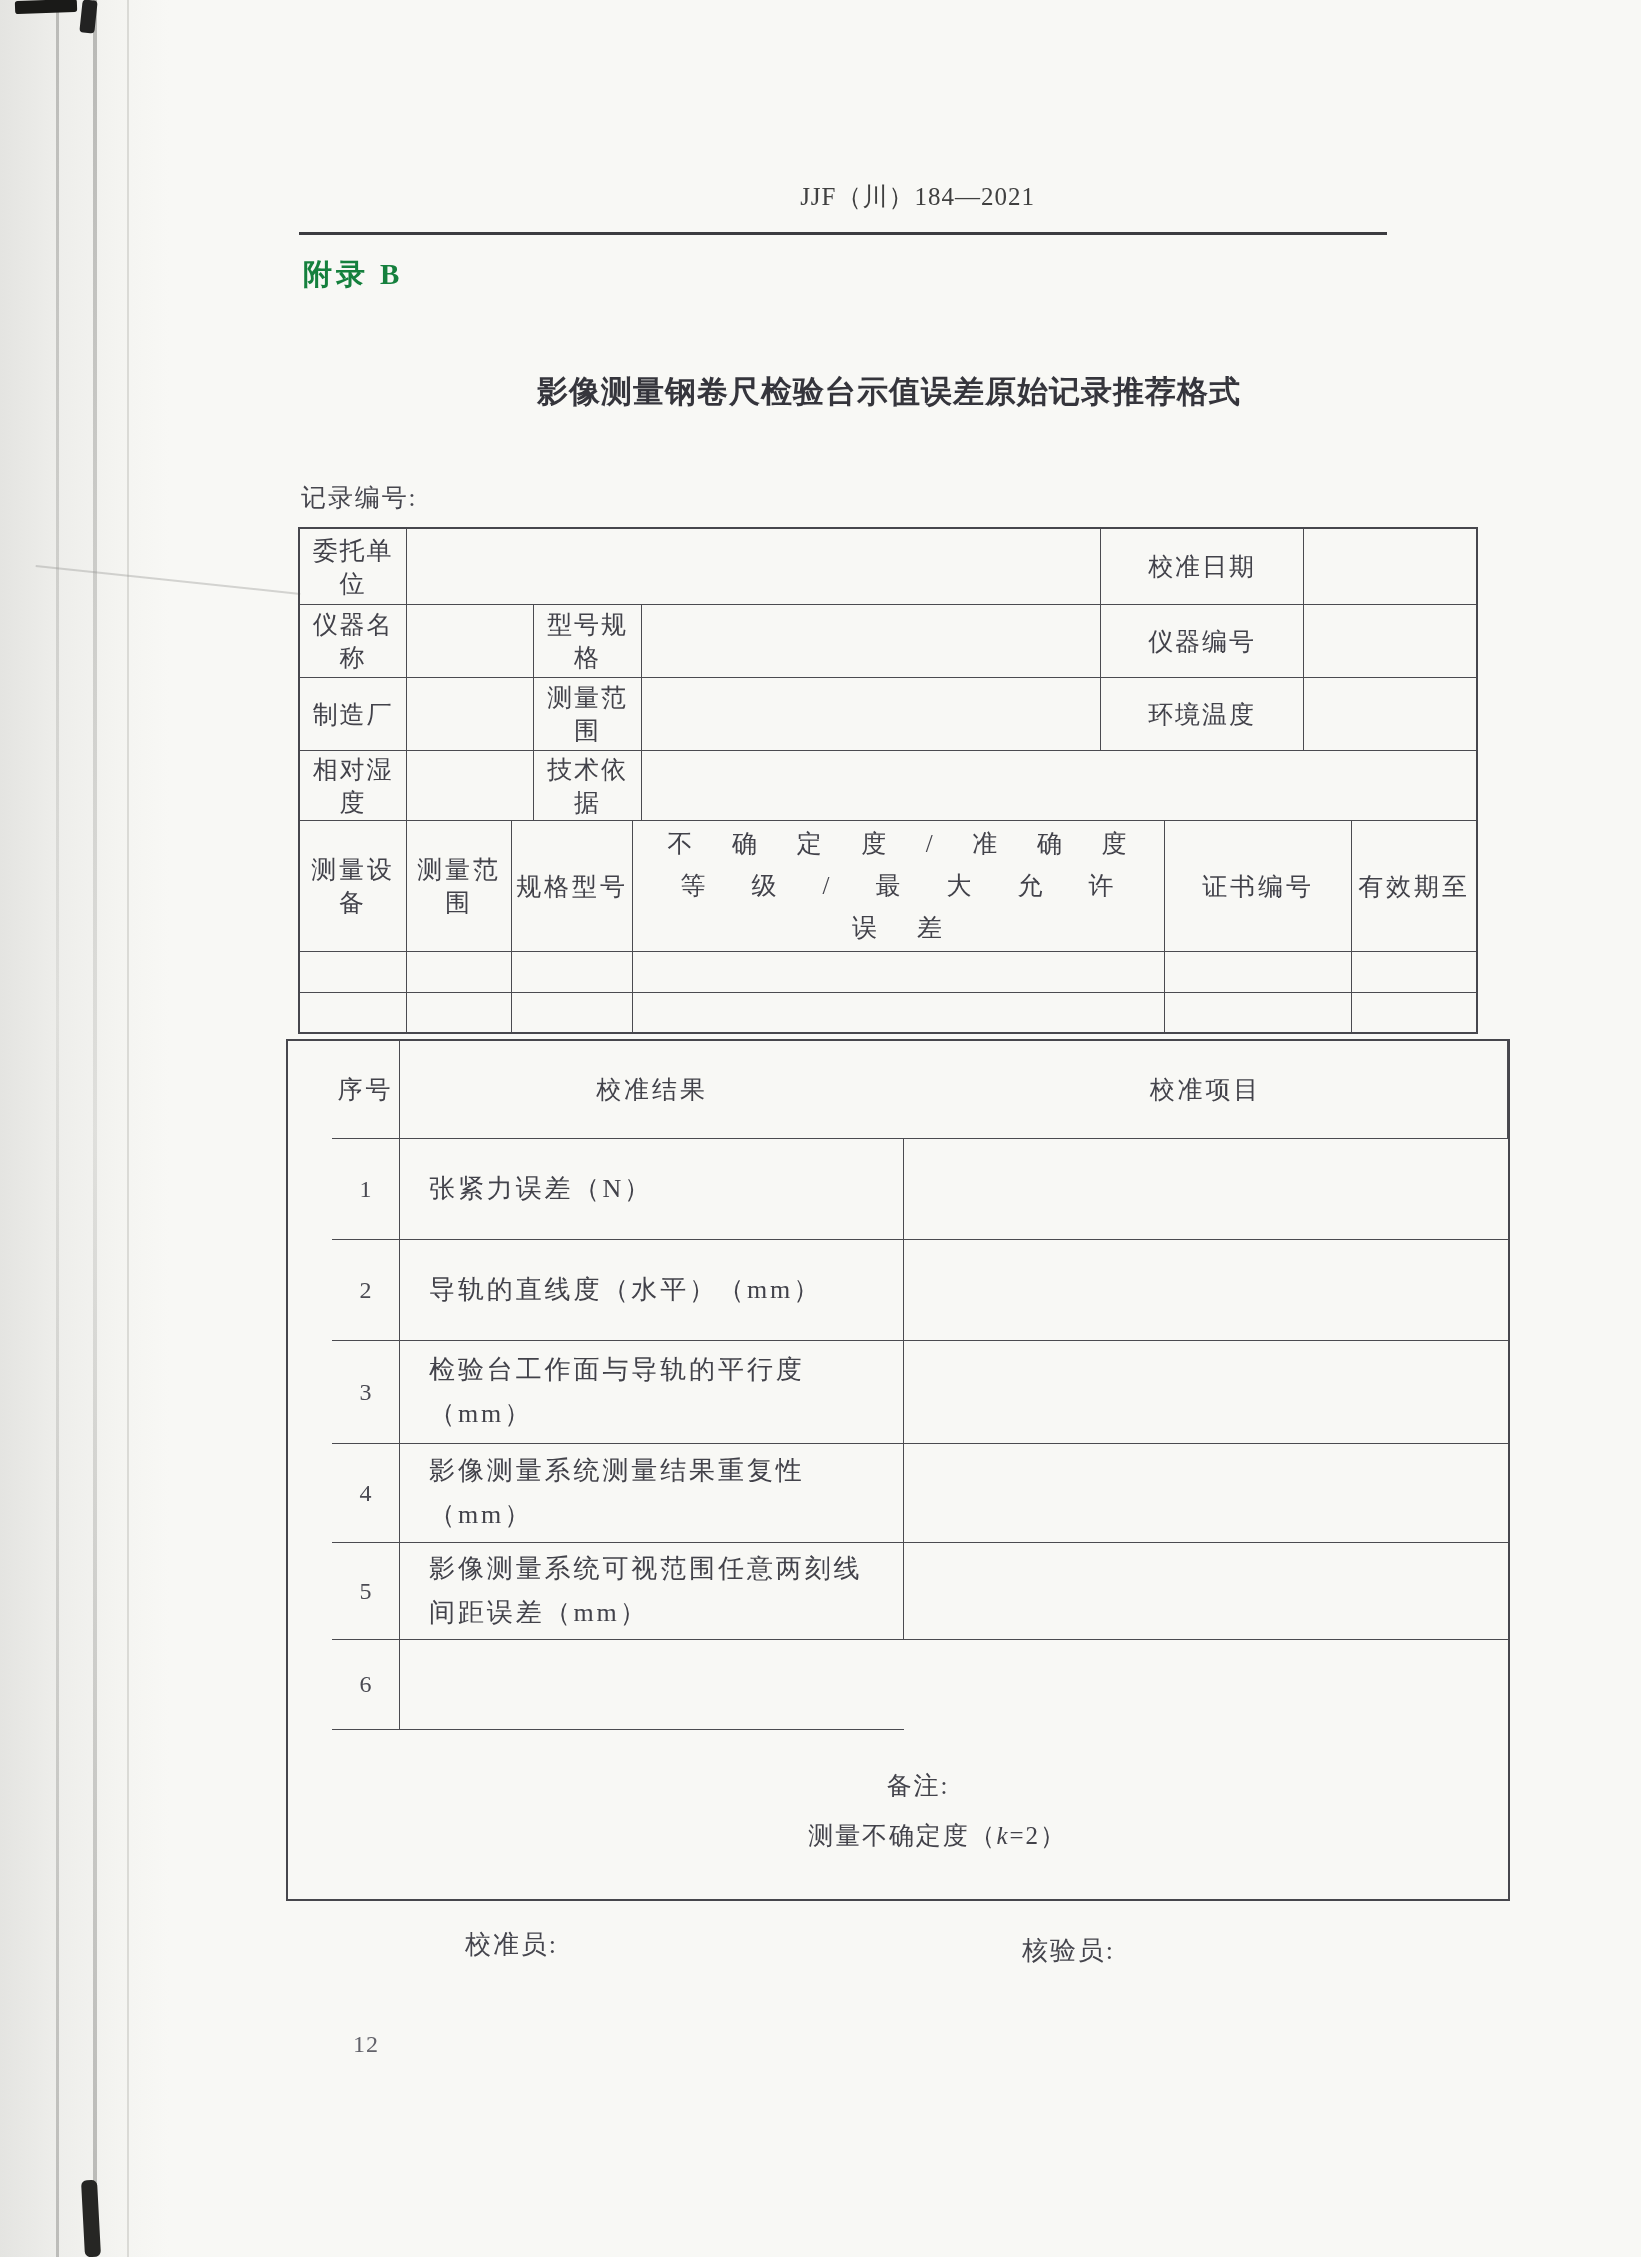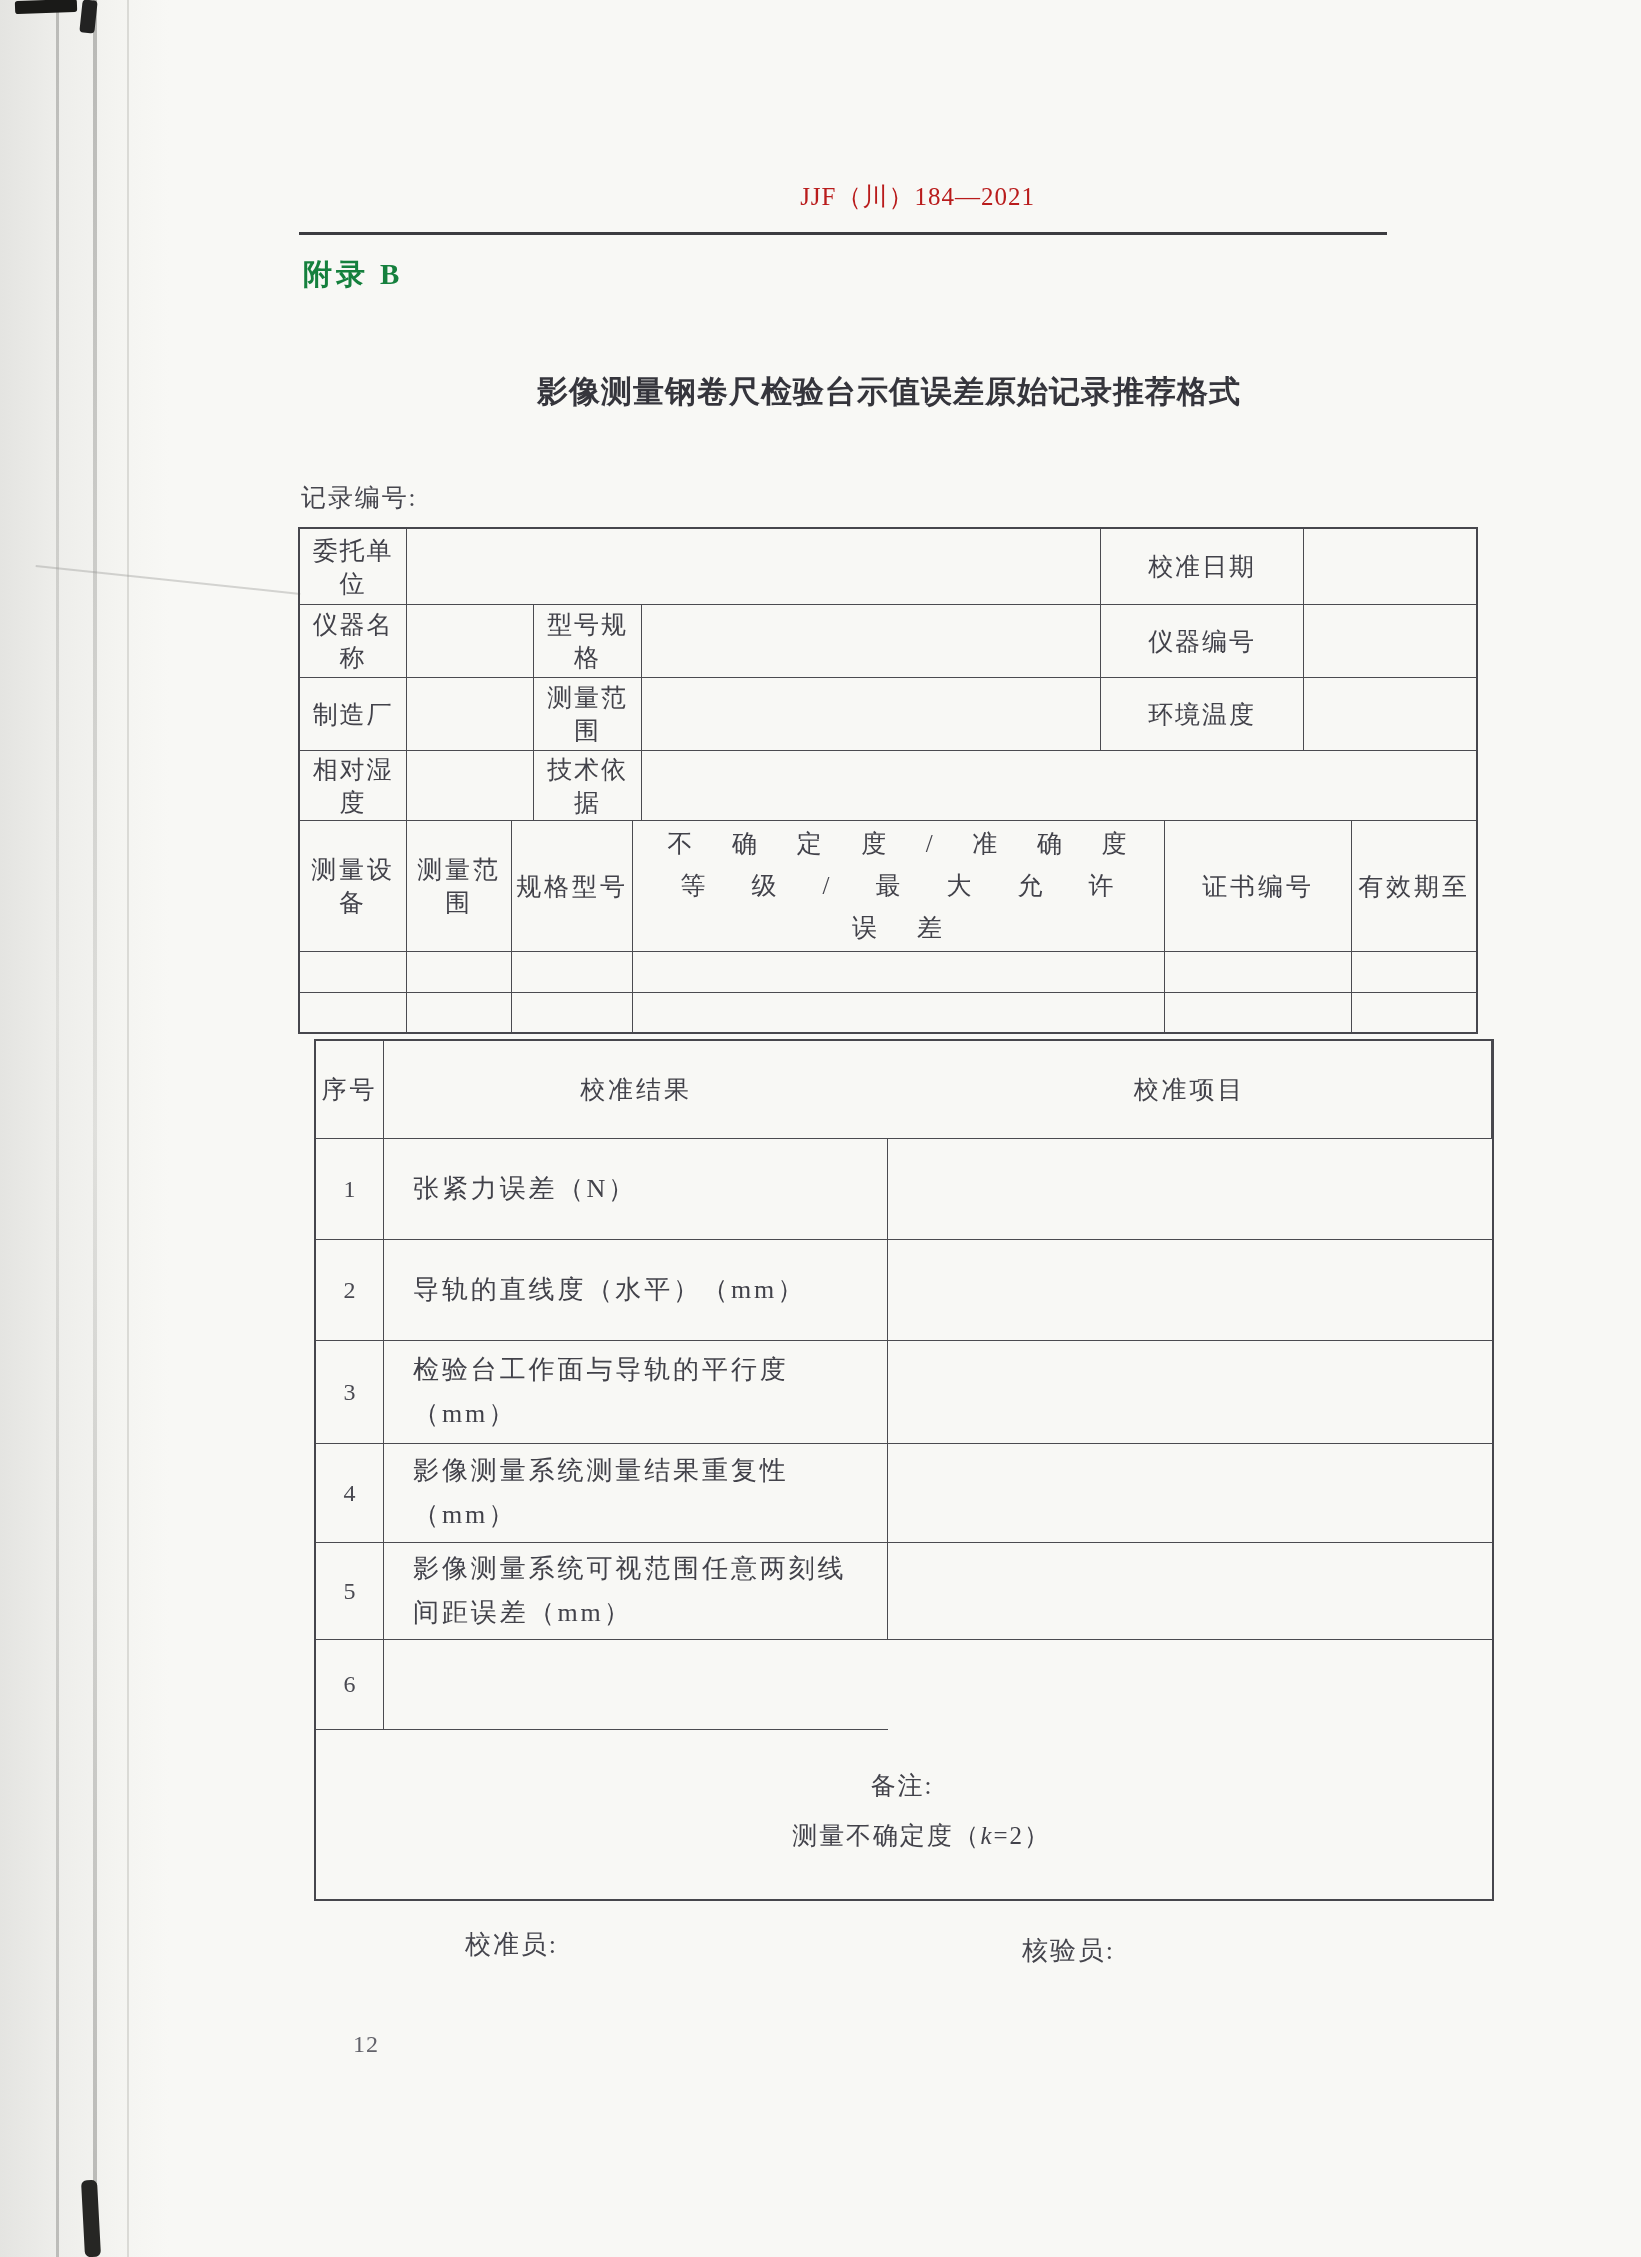--- a/index.html
+++ b/index.html
@@ -20,21 +20,21 @@
   .crease.c1{left:56px;width:2.9px;background:linear-gradient(180deg,rgba(135,135,132,.50),rgba(170,170,166,.22) 45%,rgba(135,135,132,.48));}
   .crease.c2{left:93px;width:3.9px;background:linear-gradient(180deg,rgba(105,105,102,.42),rgba(150,150,146,.20) 50%,rgba(105,105,102,.42));}
   .crease.c3{left:127px;width:1.9px;background:rgba(168,168,164,.35);}
   .mark{background:#1a1a18;}
   .mark.tl1{left:15.4px;top:0;width:62px;height:12.6px;border-radius:2.9px;transform:rotate(-2deg);}
   .mark.tl2{left:81px;top:0;width:14.5px;height:33px;border-radius:3.9px;transform:rotate(6deg);background:#222;}
   .mark.bl{left:83px;top:2180px;width:16.4px;height:77px;border-radius:5.8px;transform:rotate(-3deg);background:#262624;}
   .diag-crease{left:35px;top:579px;width:266px;height:1.9px;background:rgba(150,150,147,.38);transform:rotate(6deg);}
 
   
-  .std-code{left:301px;top:180px;width:734px;text-align:right;font-size:25px;color:#b91c1c;letter-spacing:1px;}
+  .std-code{left:301px;top:180px;width:734px;text-align:right;font-size:25px;color:#404040;letter-spacing:1px;}
   .head-rule{left:299px;top:232px;width:1088px;height:2.9px;background:#3c3c40;}
   .appendix{left:303px;top:255px;font-size:29px;font-weight:600;color:#15803d;letter-spacing:3.9px;}
   .doc-title{left:301px;top:371px;width:1176px;text-align:center;font-size:31px;font-weight:700;color:#35353c;letter-spacing:1px;}
   .record-no{left:301px;top:481px;font-size:25px;letter-spacing:1.9px;color:#46464e;}
 
   
   .tbl{border:2.9px solid #47474d;background:transparent;}
   .grid{display:grid;}
   .c{box-sizing:border-box;border-right:1.9px solid #4b4b50;border-bottom:1.9px solid #4b4b50;
      display:flex;align-items:center;justify-content:center;
@@ -149,21 +149,21 @@
 
       <div class="c nb"></div>
       <div class="c nb"></div>
       <div class="c nb"></div>
       <div class="c nb"></div>
       <div class="c nb"></div>
       <div class="c nr nb"></div>
     </div>
   </div>
 
-  <div class="abs tbl" style="left:314px;top:1039px;">
+  <div class="abs tbl" style="left:286px;top:1039px;padding-left:44px;">
     <div class="grid" style="grid-template-columns:68px 504px 604px;grid-template-rows:98px 101px 101px 103px 99px 97px 90px 169px;">
 
       <div class="c hdrcell">序号</div>
       <div class="c nr hdrcell">校准结果</div>
       <div class="c hdrcell">校准项目</div>
 
       <div class="c numcell">1</div>
       <div class="c itemcell">张紧力误差（N）</div>
       <div class="c nr"></div>
 

